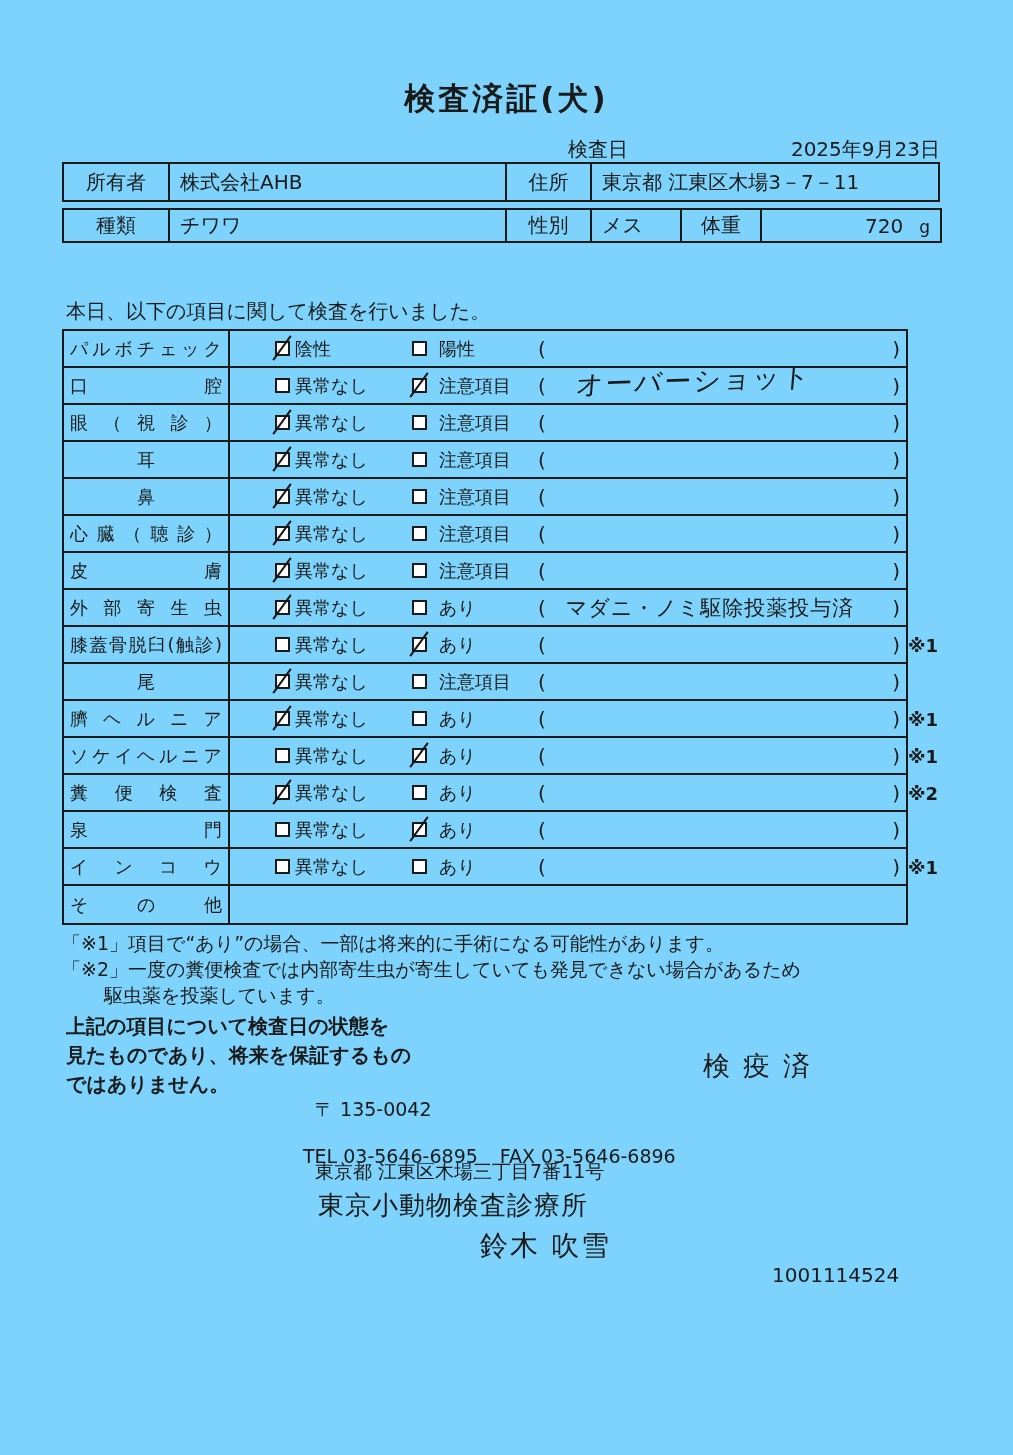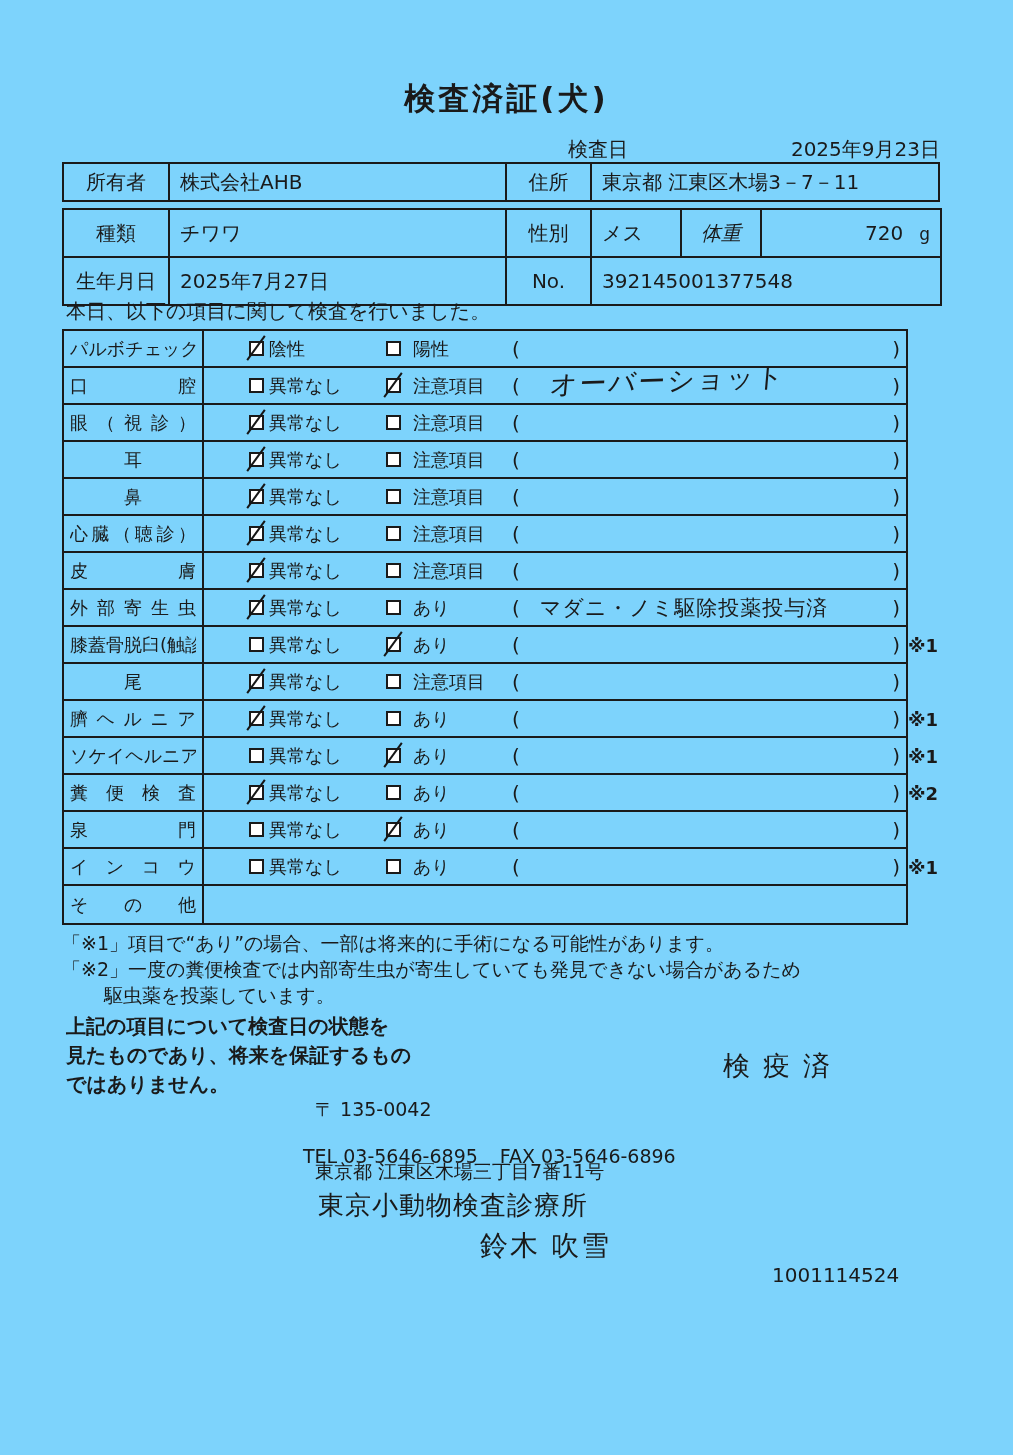--- a/index.html
+++ b/index.html
@@ -23,35 +23,35 @@
   
   .doc-title { position:absolute; top:78px; left:0; width:100%; text-align:center;
     font-size:31px; font-weight:bold; letter-spacing:3px; }
   .exam-date-row { position:absolute; top:136px; left:568px; width:372px;
     display:flex; justify-content:space-between; font-size:20px; }
 
   table.info { position:absolute; left:62px; border-collapse:collapse; table-layout:fixed; }
   table.info td { border:2px solid #1a1a1a; font-size:20px; padding:0 10px; height:38px; vertical-align:middle; }
   table.owner { top:162px; width:878px; }
   table.pet   { top:208px; width:878px; }
-  table.pet td { height:48px; }
+  table.pet td { height:33px; }
   td.lab { text-align:center; padding:0 4px; }
   td.w-label { width:106px; } td.w-val { width:337px; } td.w-sub { width:85px; }
-  td.w-sex { width:90px; } td.w-wt { width:80px;font-style:italic; } td.w-wtval { width:180px; }
+  td.w-sex { width:90px; } td.w-wt { width:80px; } td.w-wtval { width:180px; }
   .weight-val { text-align:right; }
   .weight-val .unit { font-size:17px; margin-left:16px; }
   td.no-cell { font-size:18px; }
 
   .intro { position:absolute; top:298px; left:66px; font-size:20px; }
 
   
   .checklist { position:absolute; top:329px; left:62px; width:846px; border:2px solid #1a1a1a; }
   .cl-row { position:relative; display:flex; height:37px; border-bottom:2px solid #1a1a1a; }
   .cl-row:last-child { border-bottom:none; }
-  .cl-label { width:140px; border-right:2px solid #1a1a1a; display:flex; align-items:center; padding:0 6px; }
+  .cl-label { width:166px; border-right:2px solid #1a1a1a; display:flex; align-items:center; padding:0 6px; }
   .jlabel { display:block; width:100%; font-size:18px; text-align:justify; text-align-last:justify; white-space:nowrap; overflow:hidden; }
   .jlabel.single { text-align:center; text-align-last:center; }
   .cl-body { position:relative; flex:1;margin-left:36px; }
   .opt { position:absolute; top:0; height:100%; display:flex; align-items:center; gap:5px; font-size:18px; }
   .opt.o1 { left:9px; } .opt.o2 { left:146px;gap:12px; }
   .checkbox { position:relative; display:inline-block; width:15px; height:15px; border:2px solid #1a1a1a; background:#fff; }
   .checkbox.checked::after { content:""; position:absolute; left:4px; top:-10px; width:2px; height:30px;
     background:#161616; transform:rotate(36deg); }
   .note-area { position:absolute; left:272px; right:6px; top:0; height:100%;
     display:flex; align-items:center; font-size:20px; }
@@ -59,21 +59,21 @@
   .note { flex:1; padding-left:20px; white-space:nowrap; overflow:visible; }
   .note.printed { font-size:21px; letter-spacing:1px; font-weight:500; }
   .note.handwritten { font-size:27px; letter-spacing:2px; transform:rotate(-2deg) skewX(-7deg);
     transform-origin:left center; padding-left:30px; }
   .cl-ref { position:absolute; right:-40px; top:8px; width:38px; font-size:18px; font-weight:bold; }
 
   
   .footnotes { position:absolute; top:930px; left:62px; font-size:19px; line-height:26px; }
   .footnotes .indent { padding-left:42px; }
   .disclaimer { position:absolute; top:1012px; left:66px; font-size:20px; font-weight:bold; line-height:29px; }
-  .stamp { position:absolute; top:1048px; left:703px; font-size:27px; font-weight:500; letter-spacing:13px;margin-left:20px; }
+  .stamp { position:absolute; top:1048px; left:703px; font-size:27px; font-weight:500; letter-spacing:13px; }
 
   .clinic-postal { position:absolute; top:1097px; left:315px; font-size:19px; display:flex; gap:36px;flex-direction:column; }
   .clinic-tel { position:absolute; top:1145px; left:303px; font-size:19px; display:flex; gap:22px;
     font-family:"DejaVu Sans","Liberation Sans",sans-serif; }
   .clinic-name { position:absolute; top:1188px; left:318px; font-size:26px; letter-spacing:1px; }
   .clinic-rep { position:absolute; top:1227px; left:452px; font-size:28px; letter-spacing:2px;margin-left:28px; }
   .clinic-code { position:absolute; top:1263px; left:772px; font-size:20px; }
 </style>
 </head>
 <body>
@@ -109,26 +109,20 @@
         <tr>
       <td class="lab w-label">種類</td>
       <td class="w-val">チワワ</td>
       <td class="lab w-sub">性別</td>
       <td class="w-sex">メス</td>
       <td class="lab w-wt">体重</td>
       <td class="w-wtval weight-val">
         <span>720</span><span class="unit">g</span>
       </td>
     </tr>
-    <tr>
-      <td class="lab w-label">生年月日</td>
-      <td class="w-val">2025年7月27日</td>
-      <td class="lab w-sub no-cell">No.</td>
-      <td colspan="3">392145001377548</td>
-    </tr>
   </tbody>
     </table>
 
   <div class="intro">本日、以下の項目に関して検査を行いました。</div>
 
   <div class="checklist">
     <div class="cl-row">
       <div class="cl-label">
         <span class="jlabel">パルボチェック</span>
       </div>

